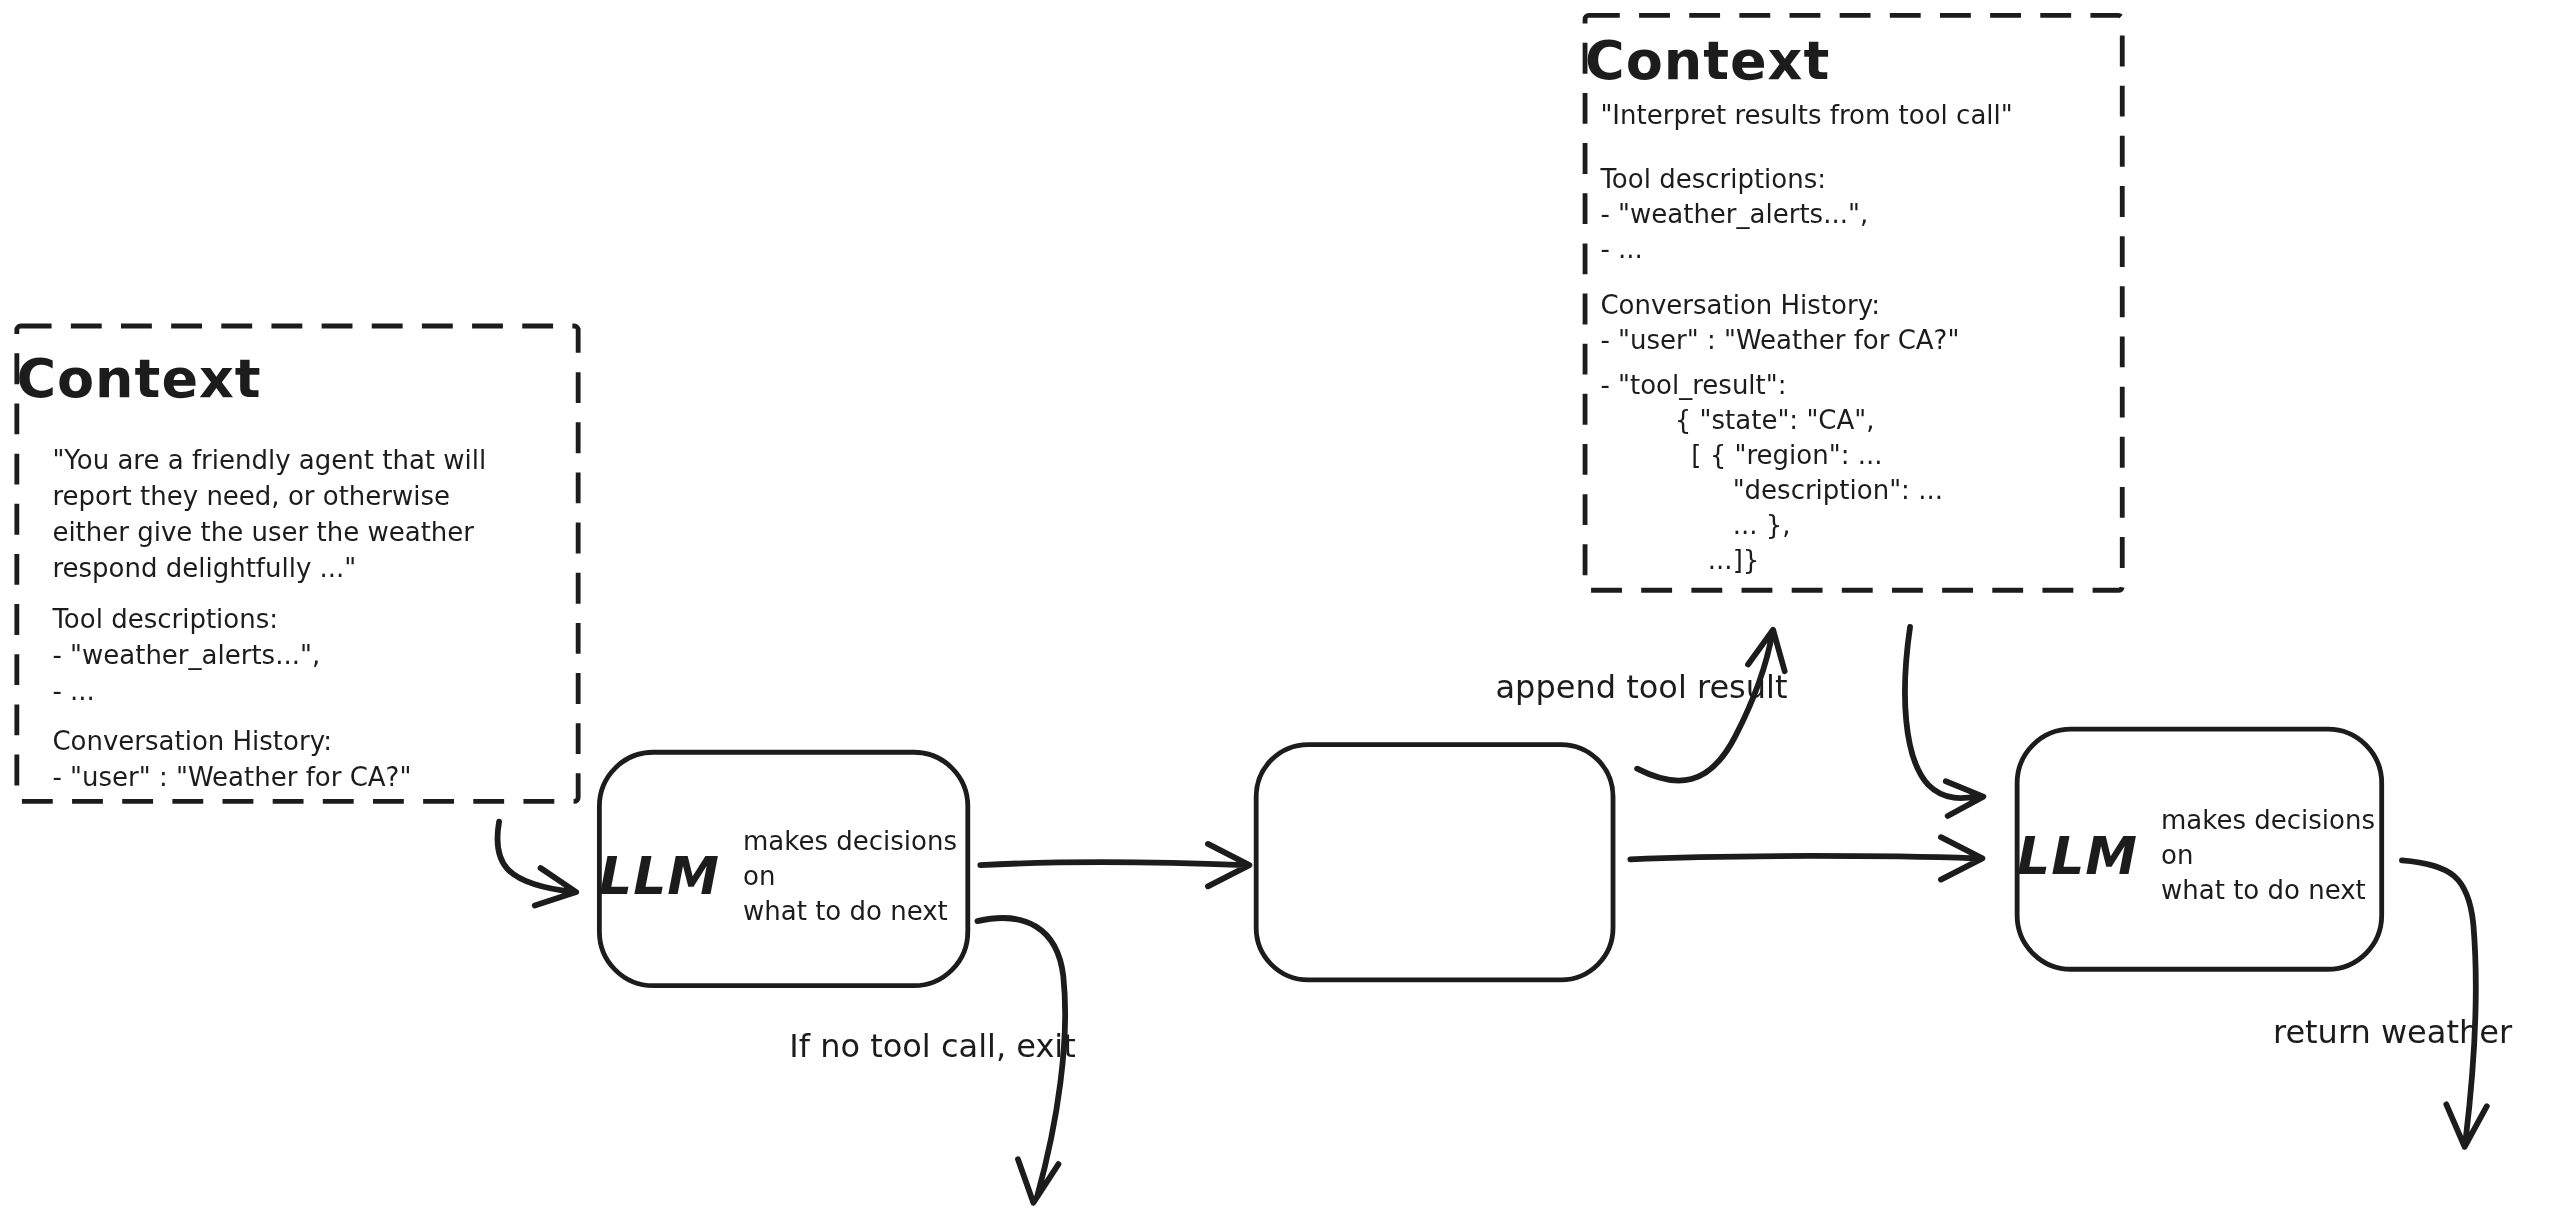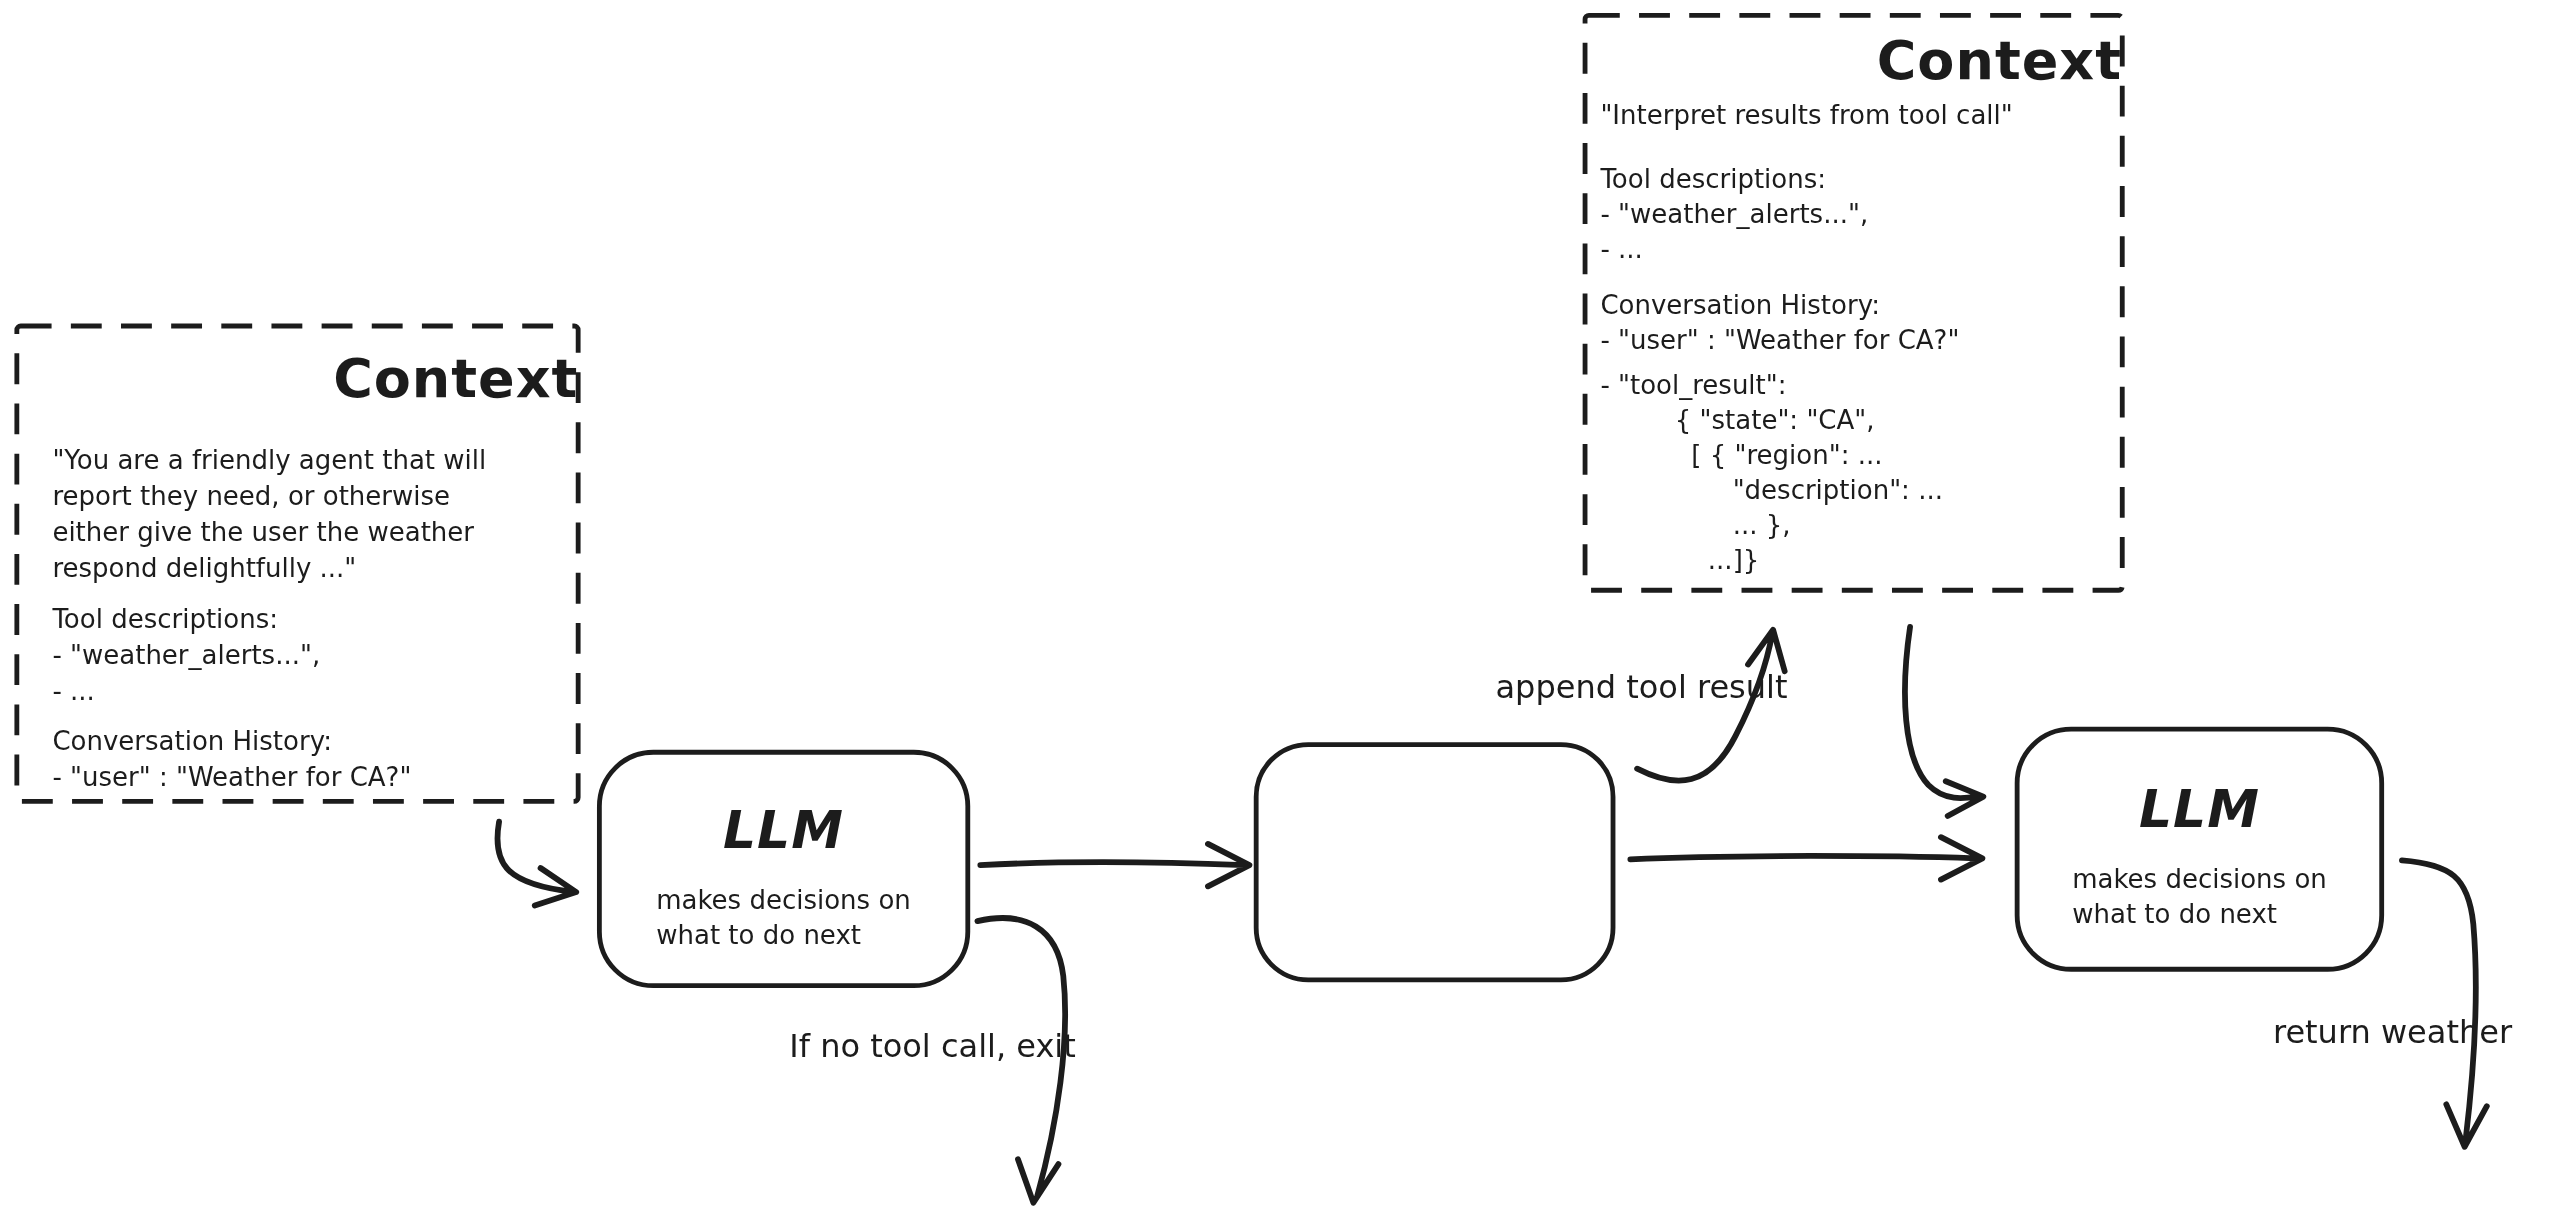--- a/index.html
+++ b/index.html
@@ -6,39 +6,39 @@
   .canvas{
     position:relative;width:2576px;height:1221px;background:#ffffff;
     font-family:"DejaVu Sans",sans-serif;color:#1c1c1c;overflow:hidden;
   }
   svg.strokes{position:absolute;left:0;top:0;width:2576px;height:1221px;}
   .dashed{fill:none;stroke:#1c1c1c;stroke-width:5;stroke-dasharray:32 20;stroke-linecap:butt;}
   .solid{fill:#ffffff;stroke:#1c1c1c;stroke-width:5;}
   .arrow{fill:none;stroke:#1c1c1c;stroke-width:6;stroke-linecap:round;stroke-linejoin:round;}
 
   .ctx{position:absolute;}
-  .ctx-title{position:absolute;left:0;right:0;text-align:right;font-size:54px;font-weight:bold;letter-spacing:1px;}
+  .ctx-title{position:absolute;left:0;right:0;text-align:left;font-size:54px;font-weight:bold;letter-spacing:1px;}
   .ctx-body{position:absolute;font-size:26px;}
   .line{white-space:pre;line-height:35px;min-height:35px;}
   .ctx-left-box .line{line-height:36px;min-height:36px;}
   .para{margin:0;}
   .ctx-left-box .para{margin-bottom:14.5px;}
   .ctx-top-box .para:nth-child(1){margin-bottom:29px;}
   .ctx-top-box .para:nth-child(2){margin-bottom:21px;}
   .ctx-top-box .para:nth-child(3){margin-bottom:9.6px;}
 
   .ctx-left-box{left:16.4px;top:326px;width:562px;height:476px;}
   .ctx-left-box .ctx-title{top:21px;}
   .ctx-left-box .ctx-body{left:36px;top:116px;right:13.5px;}
 
   .ctx-top-box{left:1585px;top:15.4px;width:537px;height:575px;}
   .ctx-top-box .ctx-title{top:13.5px;}
   .ctx-top-box .ctx-body{left:15.4px;top:83px;right:7.7px;}
 
-  .node{position:absolute;display:flex;flex-direction:column;align-items:center;justify-content:center;gap:23px;padding-top:13.5px;box-sizing:border-box;}
+  .node{position:absolute;display:flex;flex-direction:row;align-items:center;justify-content:center;gap:23px;padding-top:13.5px;box-sizing:border-box;}
   .node-title{font-size:52px;font-weight:bold;letter-spacing:1px;}
   .node-title.italic{font-style:italic;}
   .node-sub{font-size:26px;line-height:35px;white-space:pre-line;text-align:left;}
   .node-llm1{left:599px;top:753px;width:369px;height:233px;}
   .node-tool{left:1256px;top:745px;width:357px;height:235px;}
   .node-llm2{left:2017px;top:729px;width:365px;height:240px;}
 
   .edge-label{position:absolute;font-size:32px;text-align:center;}
   .label-append{left:1492px;top:668px;width:299px;}
   .label-exit{left:788px;top:1027px;width:289px;}

